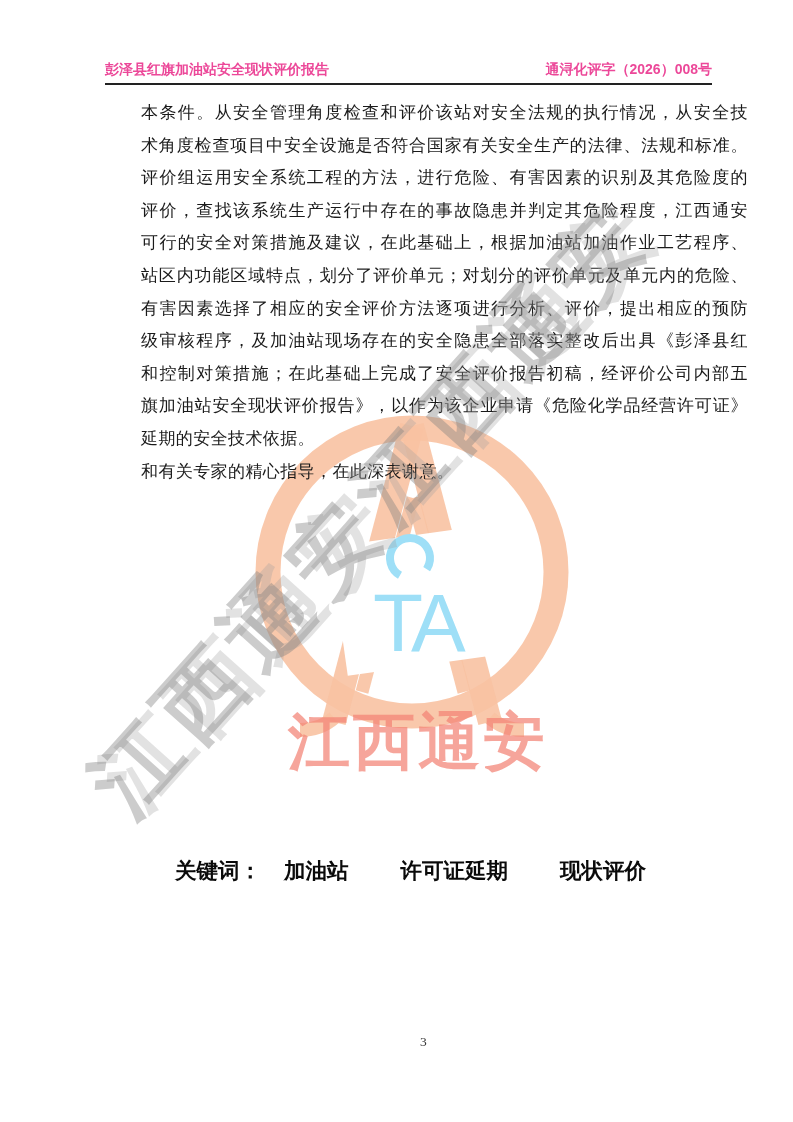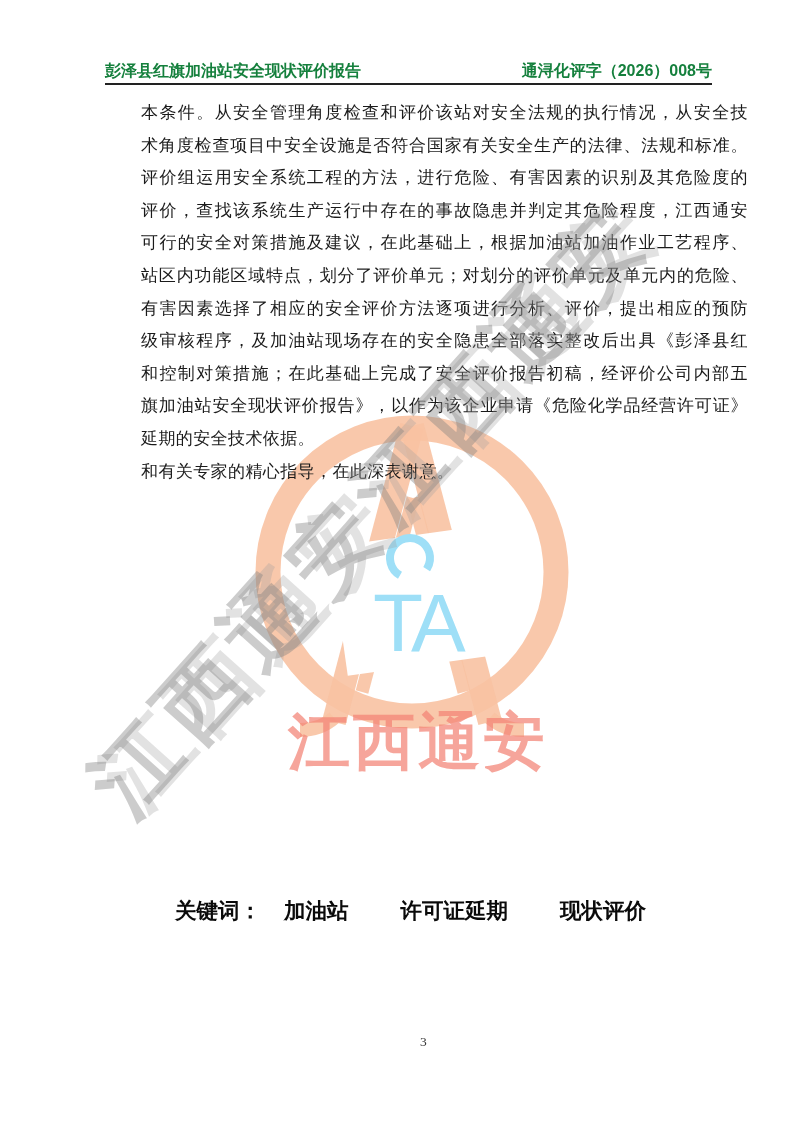--- a/index.html
+++ b/index.html
@@ -2,35 +2,35 @@
 <html><head>
 <meta charset="utf-8">
 <style>
   html,body{margin:0;padding:0;background:#ffffff;}
   #page{
     position:relative;width:793px;height:1122px;background:#ffffff;overflow:hidden;
     font-family:"Liberation Serif","DejaVu Serif",serif;color:#1c1c1c;
   }
   
   .hdr{position:absolute;top:61px;font-family:"Liberation Sans","DejaVu Sans",sans-serif;
-       font-weight:bold;font-size:16px;color:#15803d;white-space:nowrap;}
+       font-weight:bold;font-size:14px;color:#ec4899;white-space:nowrap;}
   #hdr-left{left:105px;}
   #hdr-right{right:81px;}
   #hdr-rule{position:absolute;left:105px;top:83px;width:607px;height:0;
             border-top:2px solid #222;}
   
   #body-block{position:absolute;left:105px;top:97px;width:607px;margin-left:36px;}
   .bline{
     font-size:17px;line-height:32.6px;height:32.6px;white-space:nowrap;
     text-align:justify;text-align-last:justify;letter-spacing:0.4px;color:#1a1a1a;
   }
   .bline.end{text-align-last:left;}
   .bline.indent{text-indent:35px;}
   
-  #kw-row{position:absolute;left:175px;top:896px;
+  #kw-row{position:absolute;left:175px;top:856px;
           font-family:"Liberation Sans","DejaVu Sans",sans-serif;
           font-weight:bold;font-size:21.5px;color:#0a0a0a;white-space:nowrap;}
   #kw-row .kw{margin-left:52px;}
   #kw-row .kw.first{margin-left:23px;}
   
   #page-num{position:absolute;left:420px;top:1034px;font-size:13.5px;color:#333;}
   
   #wm-logo{position:absolute;left:240px;top:400px;width:350px;height:350px;z-index:1;}
   #wm-brand{
     position:absolute;left:288px;top:711px;z-index:2;

